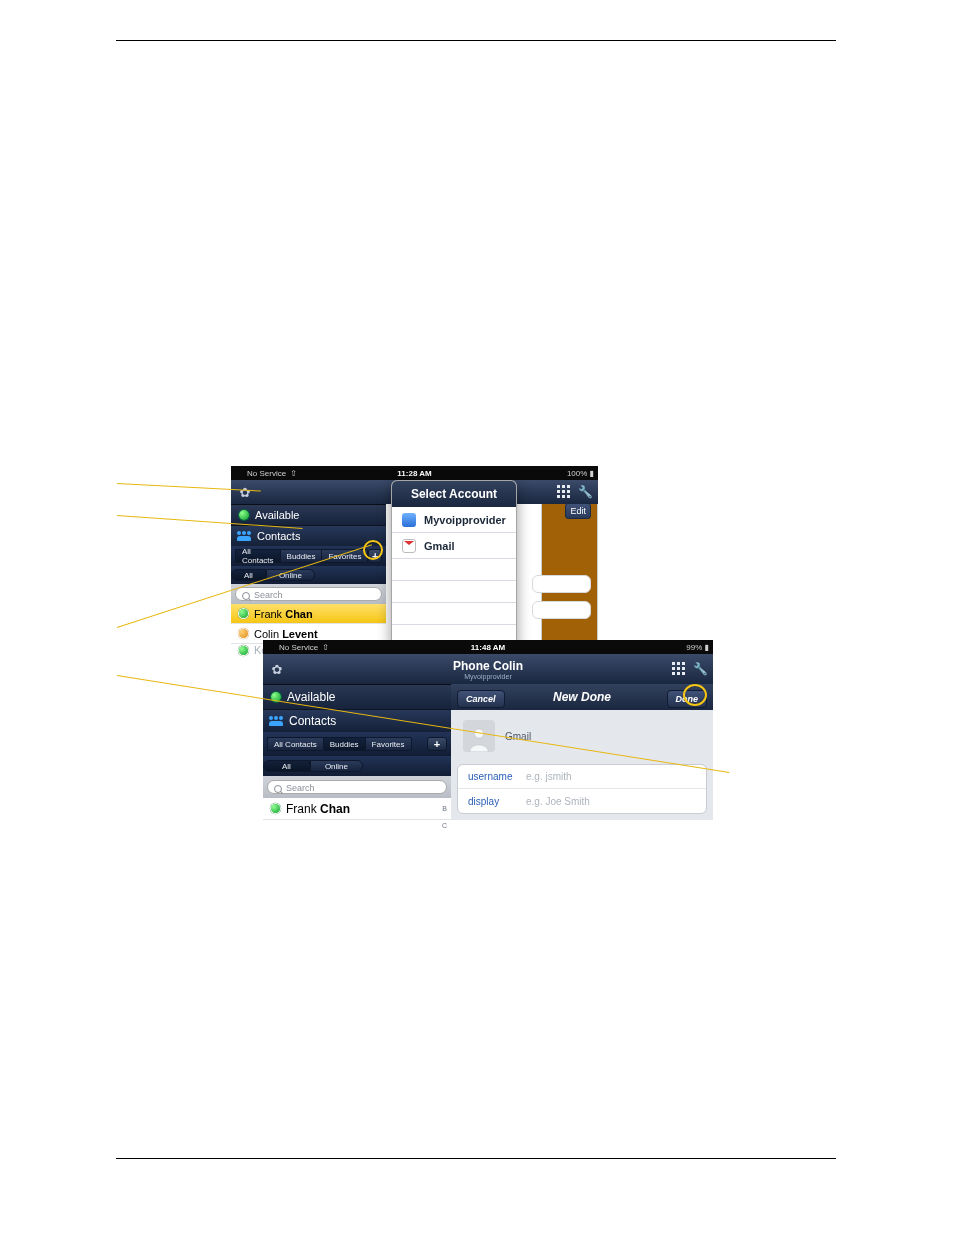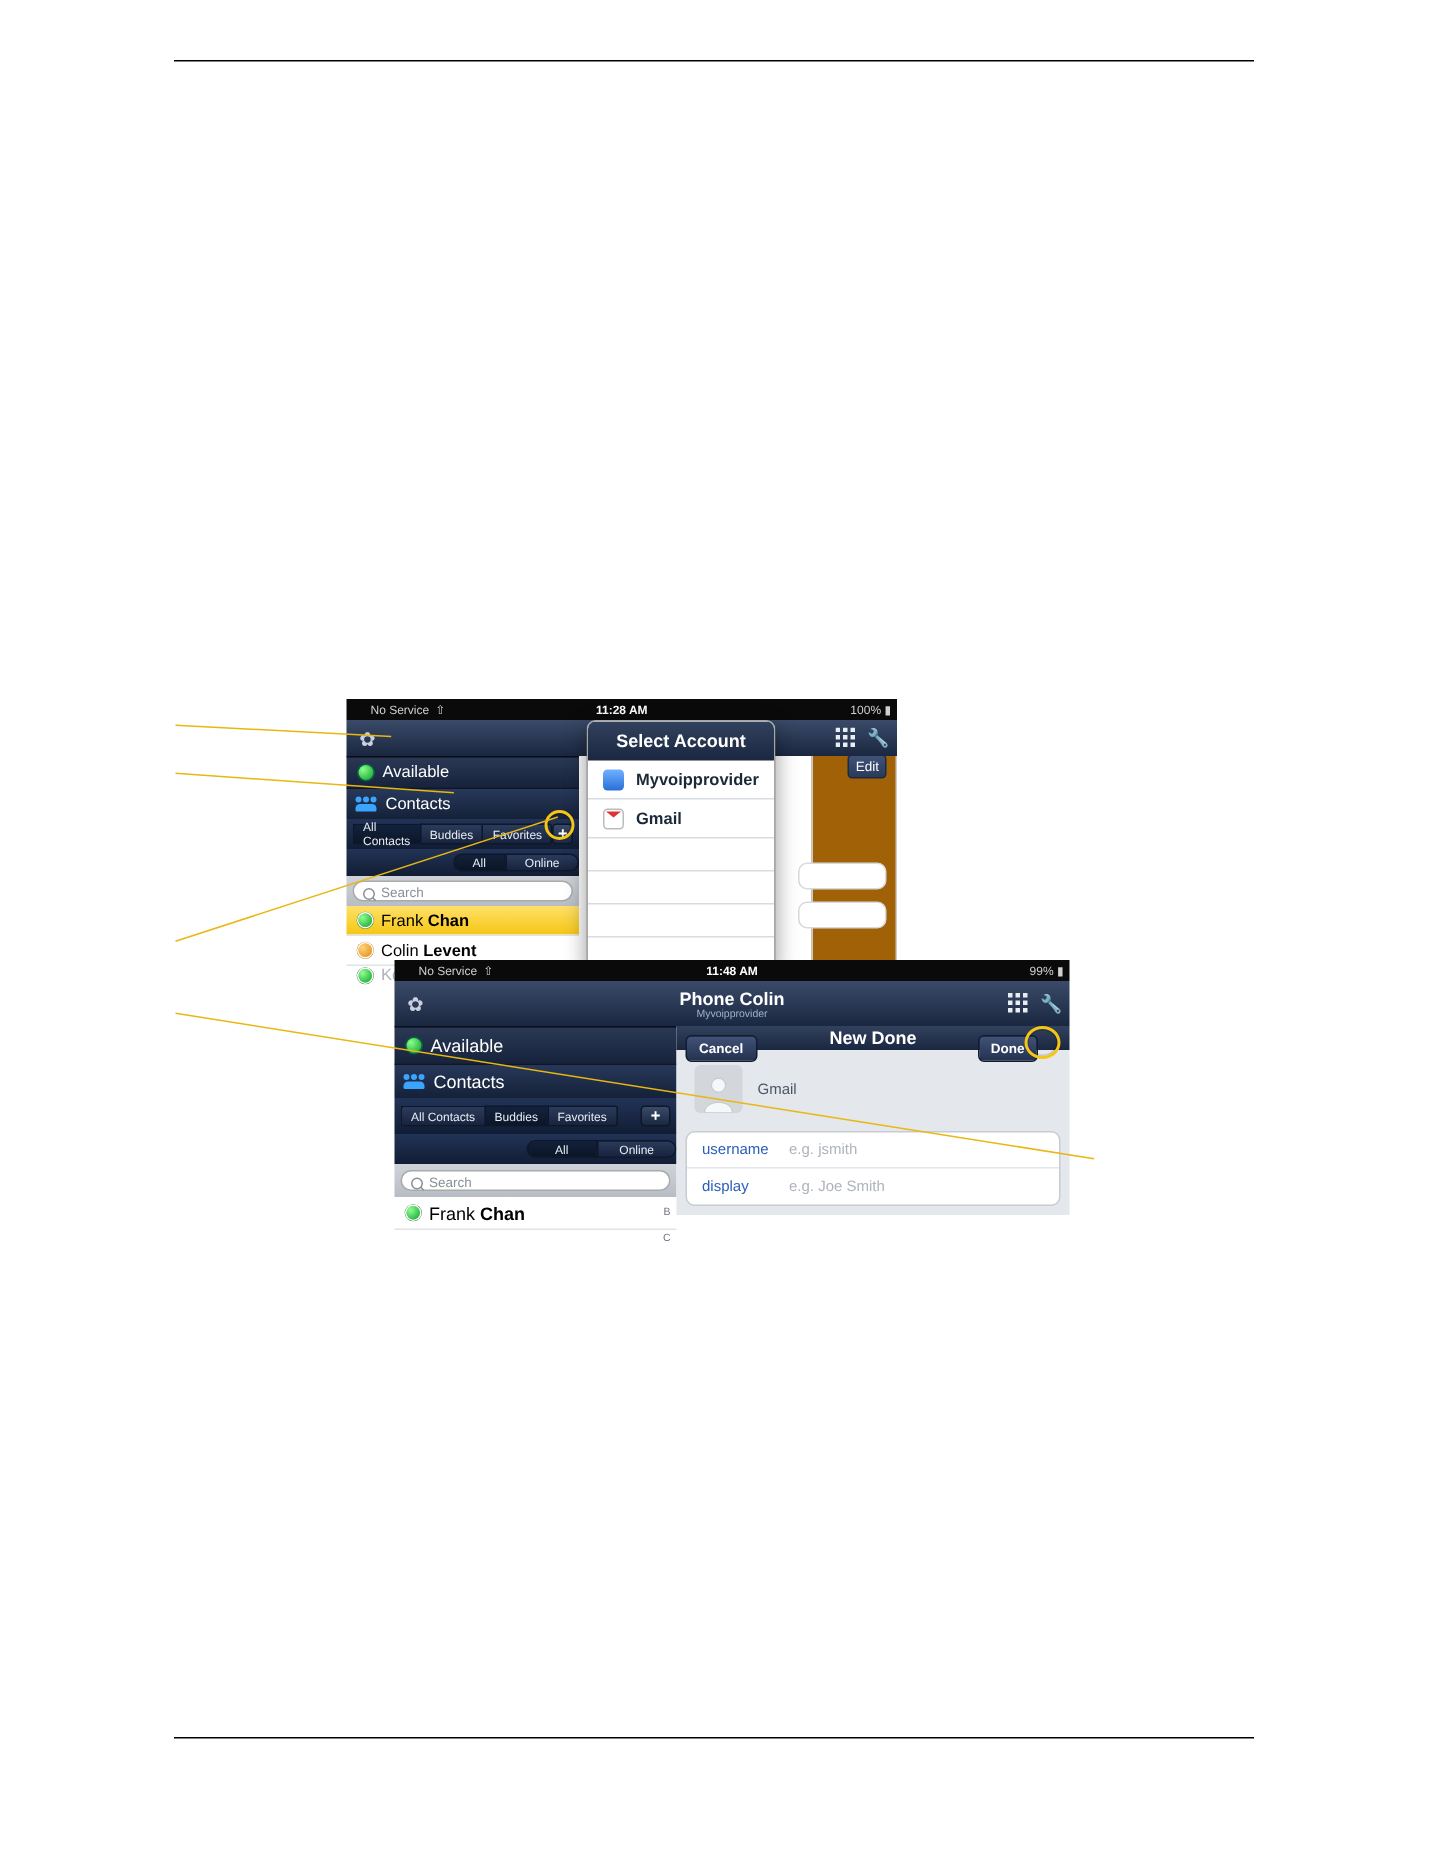--- a/index.html
+++ b/index.html
@@ -74,21 +74,21 @@
   }
   .segbtn.sel { background: linear-gradient(#13223d,#0b1628); }
   .addbtn {
     margin-left: auto; width: 20px; height: 14px; border-radius: 3px;
     background: linear-gradient(#3a4a68,#1a2840); border:1px solid #0e172b;
     color: #fff; display:flex; align-items:center; justify-content:center; font-size: 11px; font-weight:bold;
   }
 
   .filterrow {
     height: 18px; background: linear-gradient(#213356,#121d34);
-    display:flex; align-items:center; justify-content:flex-end; gap:0;
+    display:flex; align-items:center; justify-content:flex-start; gap:0;
   }
   .pill { height:12px; font-size:8px; padding:0 12px; display:flex; align-items:center;
     background:linear-gradient(#2a3a5a,#17243e); border:1px solid #0e172b; color:#e8ecf3; }
   .pill.left{border-radius:6px 0 0 6px}
   .pill.right{border-radius:0 6px 6px 0}
   .pill.sel{ background:linear-gradient(#12203a,#0a1526); }
 
   .searchrow {
     height: 20px; background: linear-gradient(#cfd3d9,#b8bdc5);
     display:flex; align-items:center; padding: 0 4px;
@@ -128,21 +128,21 @@
     height: 32px; background: linear-gradient(#32415d,#1a2740);
     color:#fff; display:flex; align-items:center; justify-content:center;
     font-size:12px; font-weight:bold; position:relative;
   }
   .pop-header .navbtn {
     position:absolute; top:6px; height:18px; padding:0 8px;
     background:linear-gradient(#405278,#24324e); border:1px solid #111c32;
     border-radius:4px; color:#fff; font-size:9px; display:flex; align-items:center;
   }
   .pop-header .navbtn.left{ left:6px; }
-  .pop-header .navbtn.right{ right:21px; }
+  .pop-header .navbtn.right{ right:6px; }
 
   .acct-row {
     height: 26px; display:flex; align-items:center; padding:0 10px;
     border-bottom:1px solid #d8dce2; font-size:11px; font-weight:bold; color:#1b2838;
   }
   .acct-row .icn { width:14px; height:14px; margin-right:8px; border-radius:3px; }
   .icn.voip { background: linear-gradient(#6fb1ff,#2a6fd6); }
   .icn.gmail { background: #fff; border:1px solid #bbb; position:relative; }
   .icn.gmail::after{content:'';position:absolute;left:1px;right:1px;bottom:3px;height:4px;
     border-left:5px solid transparent;border-right:5px solid transparent;border-top:4px solid #d33;}
@@ -360,21 +360,21 @@
           <span class="nm"><span>Frank</span> <strong>Chan</strong></span>
           <span class="indexletter">B</span>
         </div>
         <div class="contactitem" style="height:10px;border-bottom:none;">
           <span class="indexletter">C</span>
         </div>
       </div>
     </div>
 
     <div style="flex:1;">
-      <div class="pop-header" style="height:16px;">
+      <div class="pop-header" style="height:26px;font-style:italic;">
         <div class="navbtn left">Cancel</div>
         <span>New Done</span>
         <div class="navbtn right">Done</div>
       </div>
       <div class="buddy-body" style="height:110px;">
         <div class="buddy-avatar-row">
           <div class="avatar">
             <svg viewBox="0 0 24 28">
                 <g fill="#f6f7f8" stroke="#b8bec6" stroke-width="0.5">
               <circle cx="12" cy="8" r="5"></circle>

